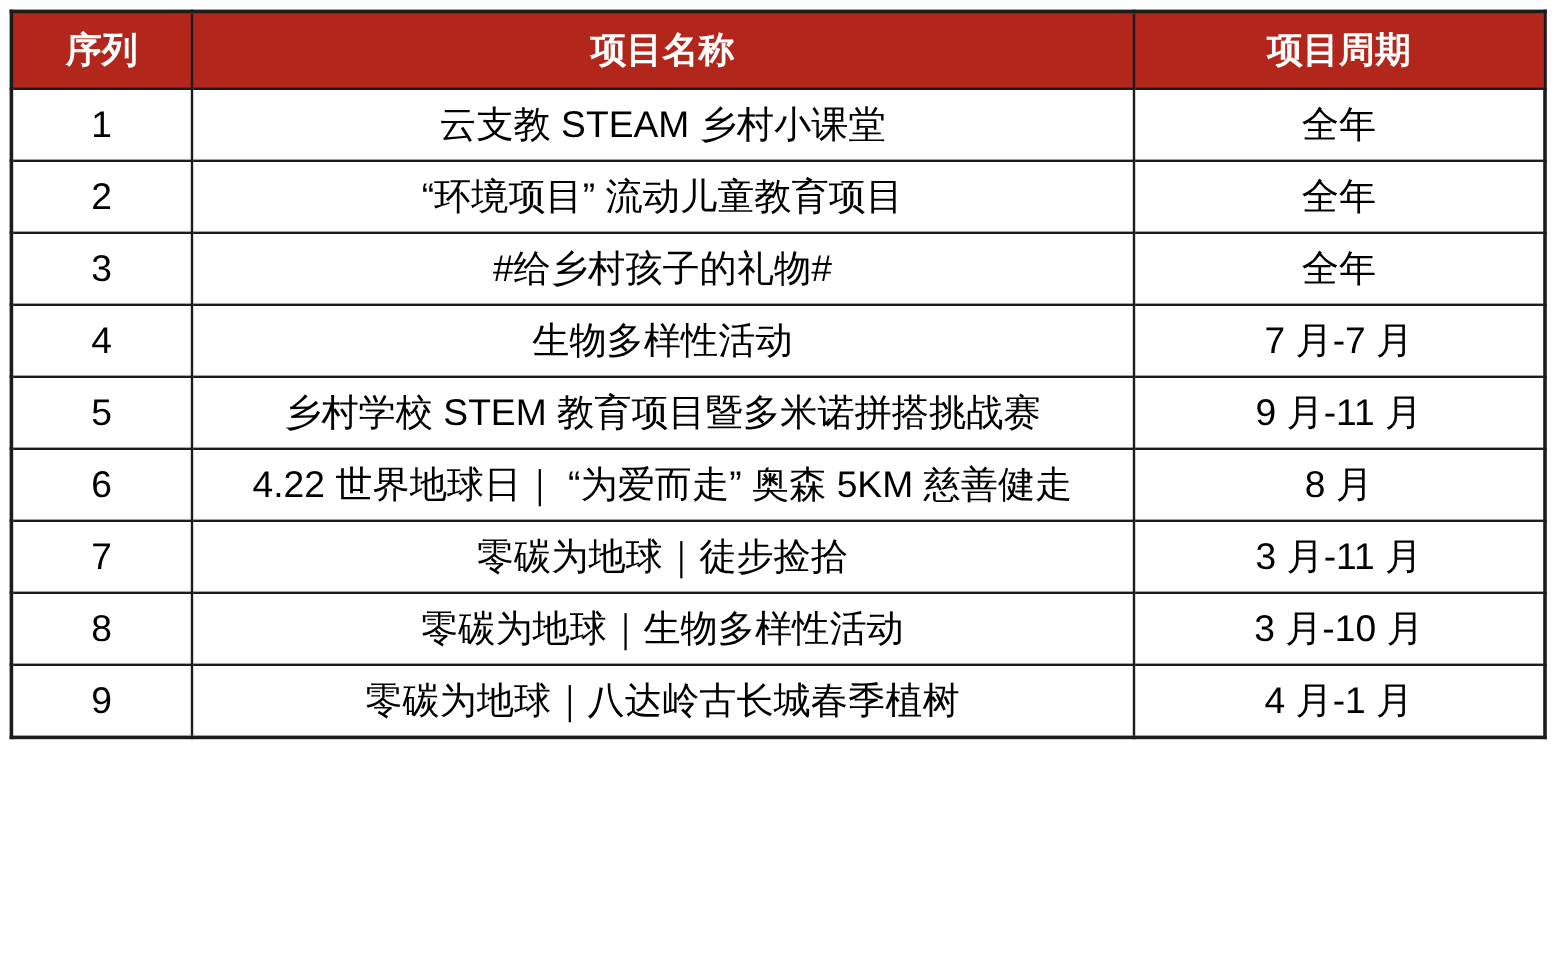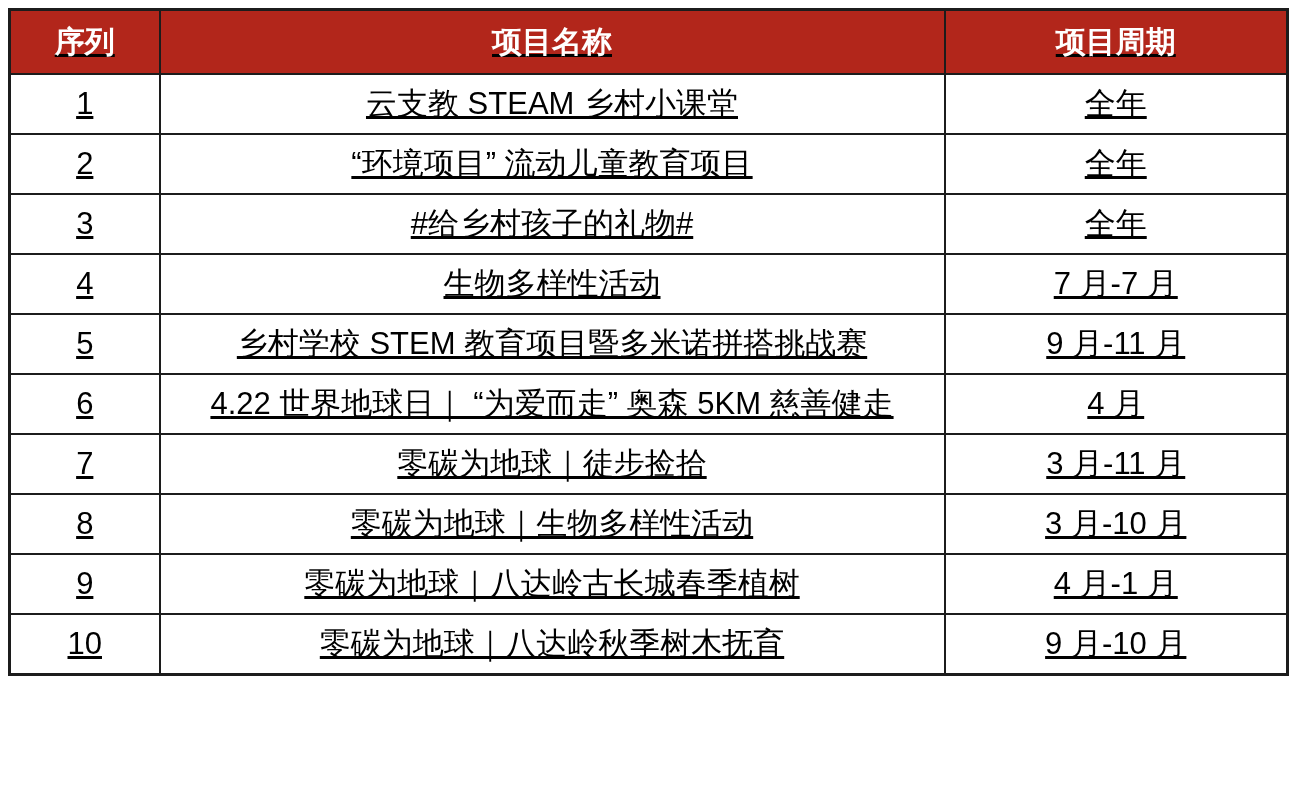--- a/index.html
+++ b/index.html
@@ -22,21 +22,20 @@
     box-sizing: border-box;
     padding: 8px;
     width: 1294px;
     height: 810px;
   }
   table.schedule {
     border-collapse: collapse;
     table-layout: fixed;
     width: 1278px;
     border: 3px solid var(--border-color);
-    text-decoration: underline;
   }
   col.col-no     { width: 150px; }
   col.col-name   { width: 785px; }
   col.col-period { width: 343px; }
   th, td {
     border: 2px solid var(--border-color);
     text-align: center;
     vertical-align: middle;
     overflow: hidden;
     white-space: nowrap;
@@ -103,37 +102,32 @@
           <td class="data-cell">7 月-7 月</td>
         </tr>
         <tr>
           <td class="data-cell">5</td>
           <td class="data-cell">乡村学校 STEM 教育项目暨多米诺拼搭挑战赛</td>
           <td class="data-cell">9 月-11 月</td>
         </tr>
         <tr>
           <td class="data-cell">6</td>
           <td class="data-cell">4.22 世界地球日｜ “为爱而走” 奥森 5KM 慈善健走</td>
-          <td class="data-cell">4 月</td>
+          <td class="data-cell">8 月</td>
         </tr>
         <tr>
           <td class="data-cell">7</td>
           <td class="data-cell">零碳为地球｜徒步捡拾</td>
           <td class="data-cell">3 月-11 月</td>
         </tr>
         <tr>
           <td class="data-cell">8</td>
           <td class="data-cell">零碳为地球｜生物多样性活动</td>
           <td class="data-cell">3 月-10 月</td>
         </tr>
         <tr>
           <td class="data-cell">9</td>
           <td class="data-cell">零碳为地球｜八达岭古长城春季植树</td>
           <td class="data-cell">4 月-1 月</td>
         </tr>
-        <tr>
-          <td class="data-cell">10</td>
-          <td class="data-cell">零碳为地球｜八达岭秋季树木抚育</td>
-          <td class="data-cell">9 月-10 月</td>
-        </tr>
       </tbody>
   </table>
 </div>
 
 </body></html>

